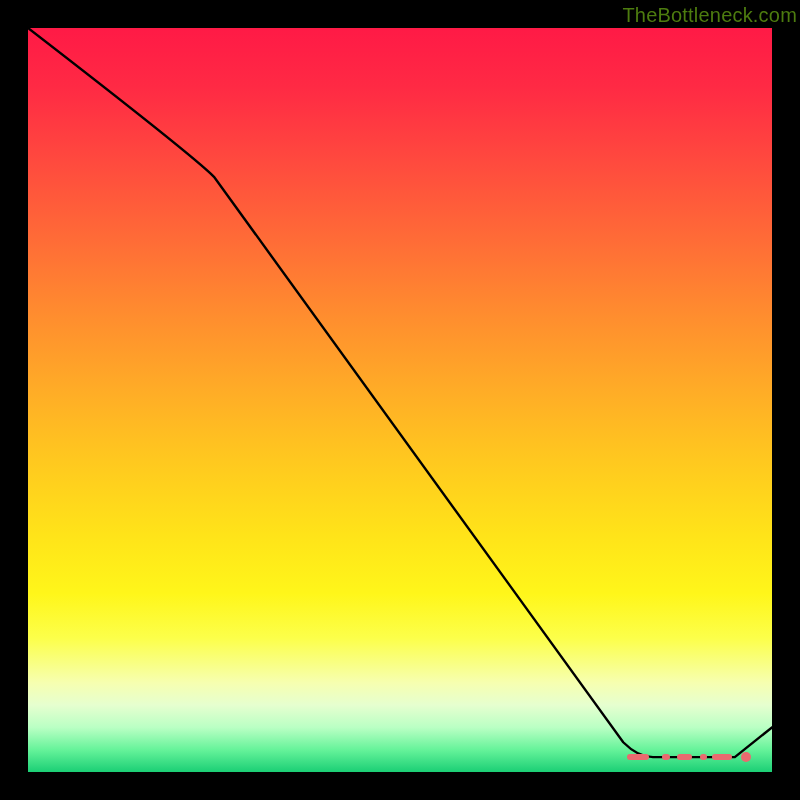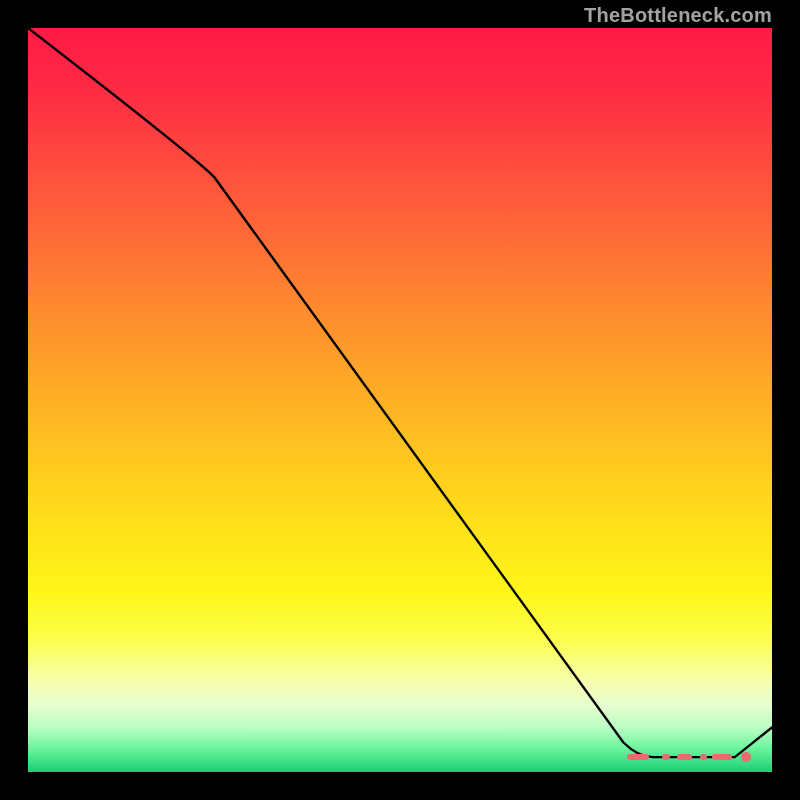--- a/index.html
+++ b/index.html
@@ -43,24 +43,24 @@
       #f6ffb0 88%,
       #e6ffcf 91%,
       #baffc4 94%,
       #66f39a 97%,
       #1bcf75 100%
     );
   }
   .watermark {
     position: absolute;
     top: 4px;
-    right: 28px;
-    color: #a3a3a3;
+    right: 3px;
+    color: #4d7c0f;
     font-size: 20px;
-    font-weight: 700;
+    font-weight: 400;
     letter-spacing: 0.2px;
     user-select: none;
   }
   svg.curve {
     position: absolute;
     inset: 0;
   }
   .markers {
     position: absolute;
     inset: 0;

